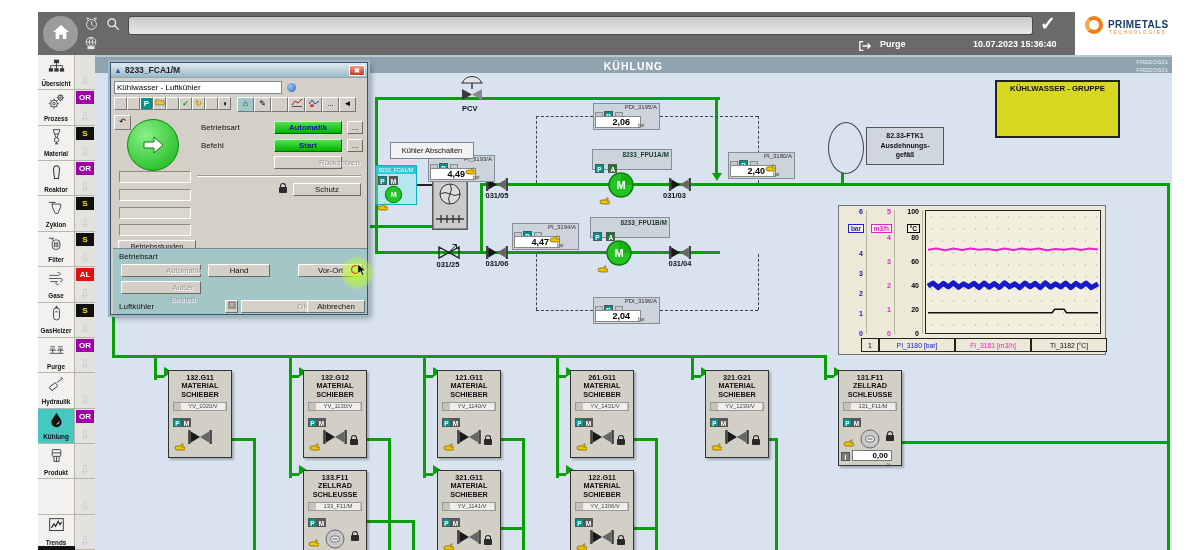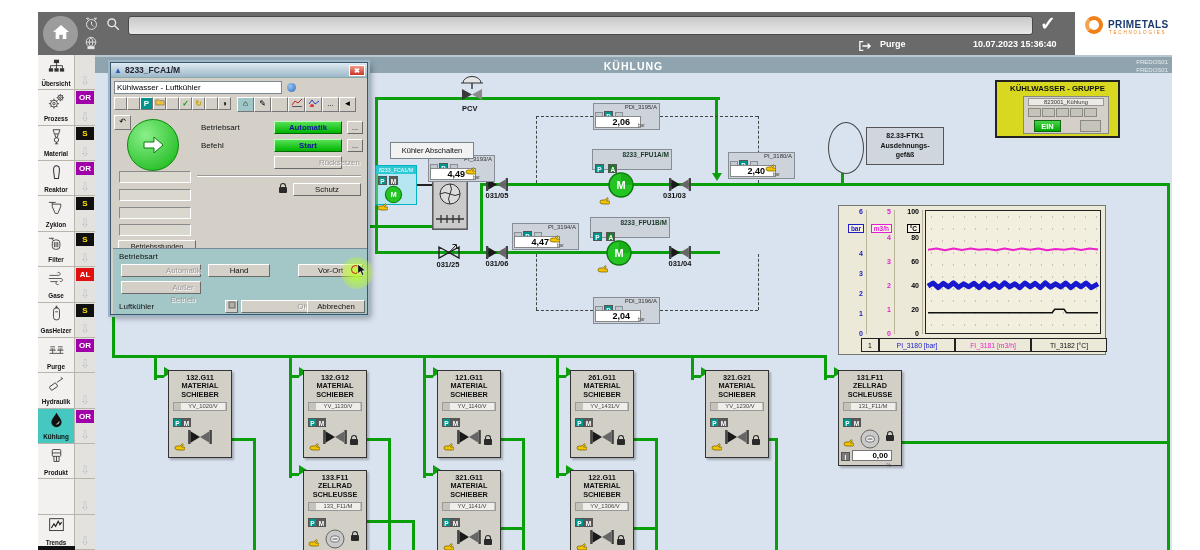--- a/index.html
+++ b/index.html
@@ -502,32 +502,20 @@
 
     <div class="vessel" style="left:733px;top:67px;"></div>
     <div class="vlabelbox" style="left:771px;top:72px;">
       <span>82.33-FTK1</span><br>
       <span>Ausdehnungs-</span><br>
       <span>gefäß</span>
     </div>
 
     <div id="groupbox">
       <div class="gtitle">KÜHLWASSER - GRUPPE</div>
-      <div id="gb-plate">
-        <div id="gb-tag">823001_Kühlung</div>
-        <div id="gb-cells">
-            <span></span>
-            <span></span>
-            <span></span>
-            <span></span>
-            <span></span>
-          </div>
-        <div id="gb-ein">EIN</div>
-        <div id="gb-blank"></div>
-      </div>
     </div>
 
     <div id="chart">
       <div id="plot">
         <svg id="plot-svg" width="174" height="122">
             <polyline points="2.0,75.2 7.1,72.0 12.2,76.7 17.3,72.4 22.4,75.9 27.5,71.8 32.6,76.3 37.7,72.8 42.8,75.8 47.9,72.2 53.0,76.7 58.1,72.0 63.2,76.1 68.3,72.6 73.4,76.5 78.5,71.8 83.6,75.9 88.7,72.8 93.8,76.7 98.9,72.0 104.0,75.8 109.1,72.4 114.2,76.7 119.3,71.8 124.4,76.1 129.5,72.8 134.6,75.9 139.7,72.0 144.8,76.7 149.9,72.4 155.0,75.8 160.1,72.0 165.2,76.7 172.0,72.8" fill="none" stroke="#1818cc" stroke-width="5" stroke-linejoin="round"></polyline>
             <polyline points="2.0,38.8 10.5,37.4 19.0,39.3 27.5,37.6 36.0,39.1 44.5,37.4 53.0,38.8 61.5,37.9 70.0,39.3 78.5,37.4 87.0,39.1 95.5,37.6 104.0,38.8 112.5,37.4 121.0,39.3 129.5,37.9 138.0,38.8 146.5,37.4 155.0,39.1 163.5,37.6 172.0,38.6" fill="none" stroke="#ee22cc" stroke-width="2" stroke-linejoin="round"></polyline>
             <polyline points="2.0,101.7 121.0,101.7 126.1,101.7 128.7,98.2 138.0,98.2 140.5,101.7 172.0,101.7" fill="none" stroke="#111111" stroke-width="1.5" stroke-linejoin="round"></polyline>
           </svg>
       </div>

